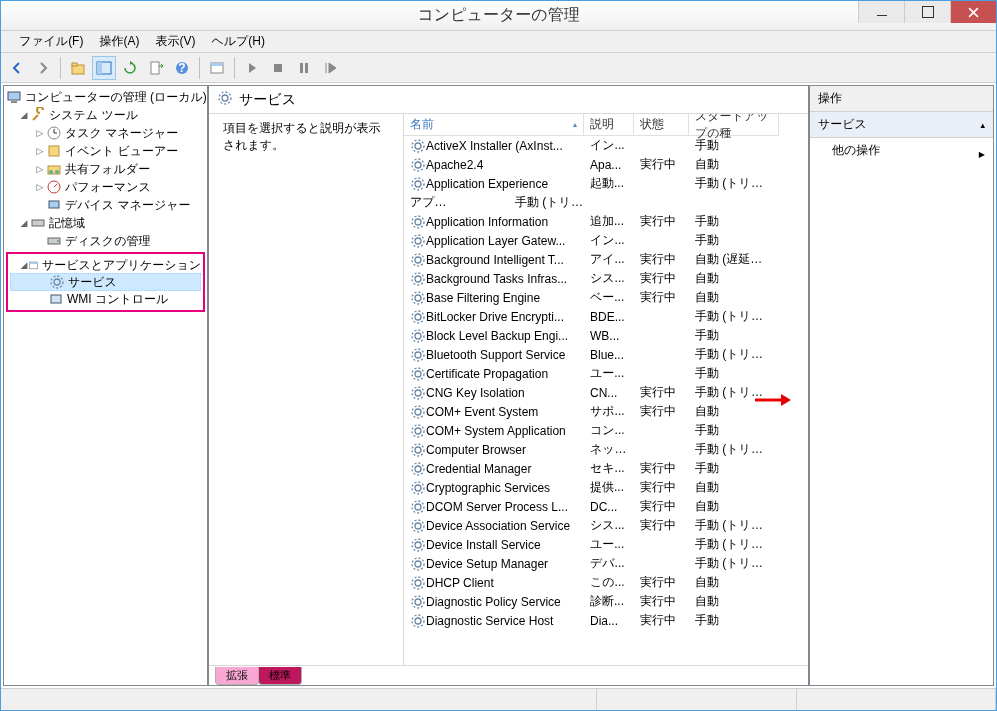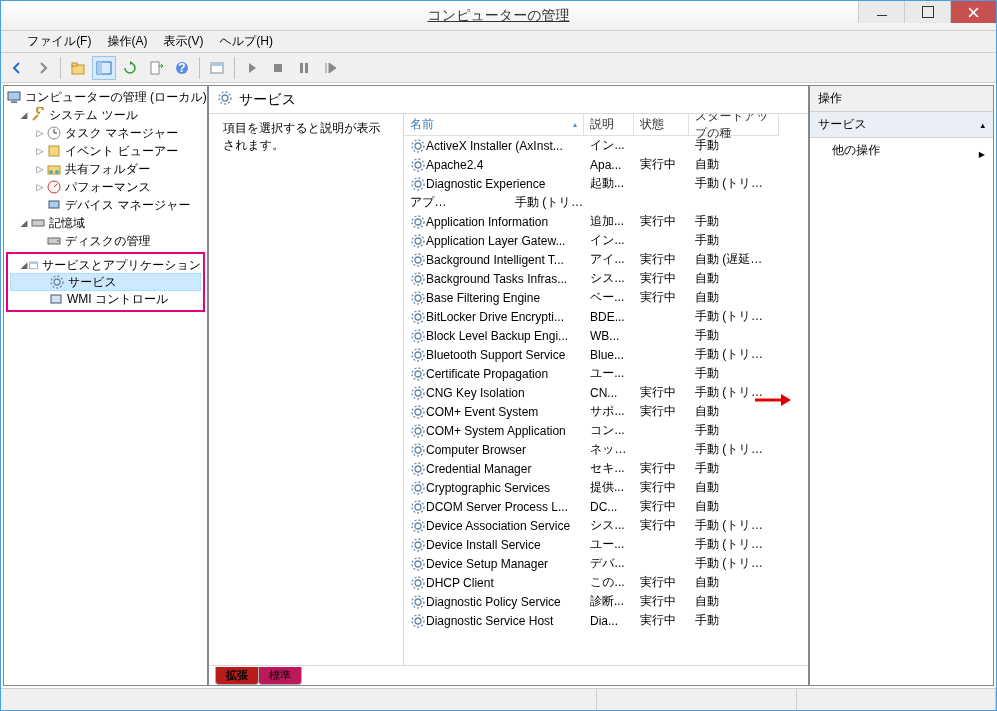--- a/index.html
+++ b/index.html
@@ -1,29 +1,29 @@
 <!DOCTYPE html>
 <html><head>
 <meta charset="utf-8">
 <style>
 * { margin: 0; padding: 0; box-sizing: border-box; font-family: "Meiryo UI", "MS UI Gothic", sans-serif; font-size: 12px; }
 body { background: #fff; width: 997px; height: 711px; overflow: hidden; border: 1px solid #4a9ee0; }
 
 
 .titlebar { height: 30px; background: linear-gradient(#fff, #f0f0f0); display: flex; align-items: center; justify-content: center; position: relative; border-bottom: 1px solid #d0d0d0; }
-.titlebar .title { color: #333; font-size: 14px; text-decoration: underline; }
+.titlebar .title { color: #333; font-size: 16px; }
 .winbtns { position: absolute; right: 0; top: 0; display: flex; }
 .winbtn { width: 46px; height: 22px; display: flex; align-items: center; justify-content: center; color: #333; border-left: 1px solid #ccc; background: #eaeaea; }
 .winbtn.min::before { content: ""; width: 10px; height: 1px; background: #333; display: block; margin-top: 6px;}
 .winbtn.max::before { content: ""; width: 10px; height: 10px; border: 1px solid #333; display: block; }
 .winbtn.close { background: #c75050; color: #fff; }
 .winbtn.close svg { width: 11px; height: 11px; }
 
 
-.menubar { height: 22px; background: #f0f0f0; display: flex; align-items: center; padding: 0 18px; border-bottom: 1px solid #d0d0d0; }
+.menubar { height: 22px; background: #f0f0f0; display: flex; align-items: center; padding: 0 10px; border-bottom: 1px solid #d0d0d0; }
 .menubar .mi { padding: 3px 8px; cursor: default; }
 
 
 .toolbar { height: 30px; background: #f0f0f0; display: flex; align-items: center; padding: 0 4px; border-bottom: 1px solid #d0d0d0; gap: 2px; }
 .tbtn { width: 24px; height: 24px; display: flex; align-items: center; justify-content: center; border: 1px solid transparent; }
 .tbtn svg { width: 16px; height: 16px; }
 .tsep { width: 1px; height: 22px; background: #c0c0c0; margin: 0 3px; }
 .tbtn.pressed { border: 1px solid #a0c4e8; background: #d8ebfb; }
 
 
@@ -64,21 +64,21 @@
 .rp-item { padding: 4px 8px 4px 22px; display: flex; justify-content: space-between; align-items: flex-end; gap: 20px;}
 .rp-item .tri { font-size: 8px; }
 
 
 .anno-arrow { position: absolute; top: 305px; right: 15px; pointer-events: none;}
 .anno-arrow svg { width: 40px; height: 18px; }
 
 
 .bottom-tabs { height: 20px; display: flex; align-items: flex-end; padding-left: 6px; background: #fff; border-top: 1px solid #d8d8d8;}
 .btab { border: 1px solid #b0b0b0; border-top: none; padding: 1px 10px; background: #be185d; font-size: 11px; margin-right: -1px; border-radius: 0 0 4px 4px; }
-.btab.active { background: #b91c1c; font-weight: bold; }
+.btab.active { background: #f9a8d4; }
 
 
 .statusbar { height: 22px; background: #f0f0f0; border-top: 1px solid #d0d0d0; display: flex; }
 .statusbar .sp { border-right: 1px solid #d0d0d0; flex: 1; }
 .statusbar .sp:first-child { flex: 3;}
 
 
 .list-body::-webkit-scrollbar { width: 17px; height: 17px;}
 .list-body::-webkit-scrollbar-track { background: #f0f0f0; }
 .list-body::-webkit-scrollbar-thumb { background: #c0c0c0; border: 1px solid #a0a0a0;}
@@ -350,21 +350,21 @@
               <div class="cell" style="width:50px">Apa...</div>
               <div class="cell" style="width:55px">実行中</div>
               <div class="cell" style="width:90px">自動</div>
             </div>
             <div class="row">
               <div class="cell name" style="width:180px">
                 <svg class="gear-svg sicon" viewBox="0 0 16 16">
                   <circle class="gear-draw" cx="8" cy="8" r="3"></circle>
                   <circle class="gear-draw" cx="8" cy="8" r="6" stroke-dasharray="2 2"></circle>
                 </svg>
-                <span>Diagnostic Experience</span>
+                <span>Application Experience</span>
               </div>
               <div class="cell" style="width:50px">起動...</div>
               <div class="cell" style="width:55px"></div>
               <div class="cell" style="width:90px">手動 (トリガー開</div>
             </div>
             <div class="row">
               <div class="cell" style="width:50px">アプリ...</div>
               <div class="cell" style="width:55px"></div>
               <div class="cell" style="width:90px">手動 (トリガー開</div>
             </div>

